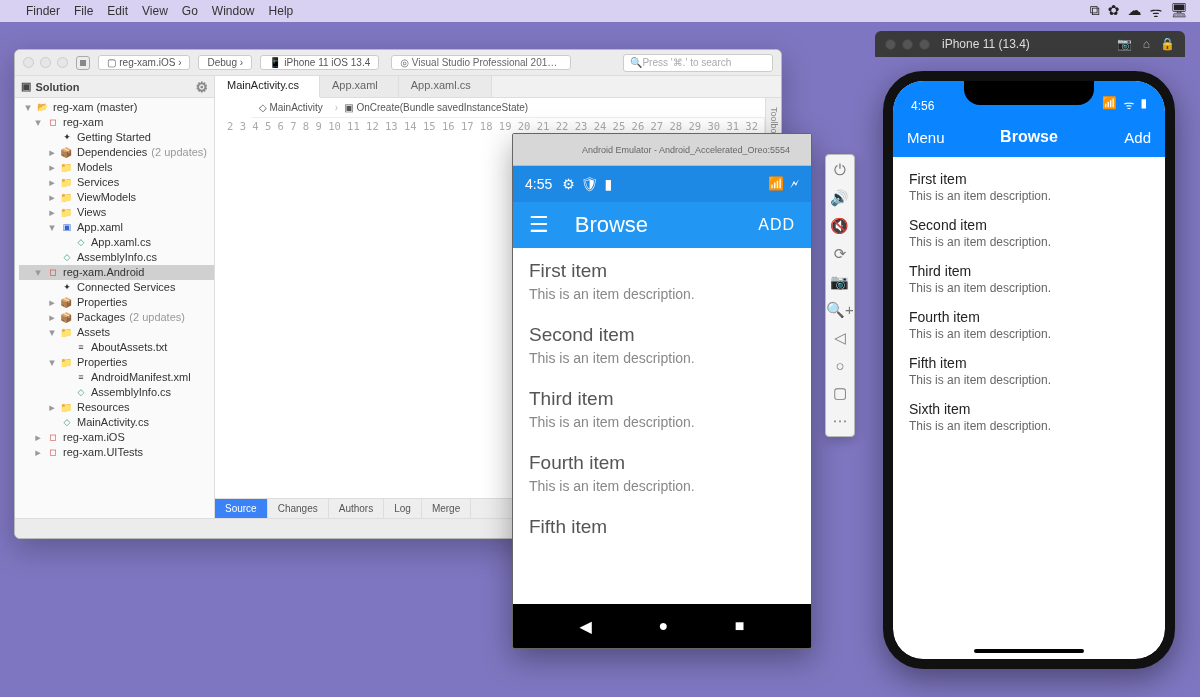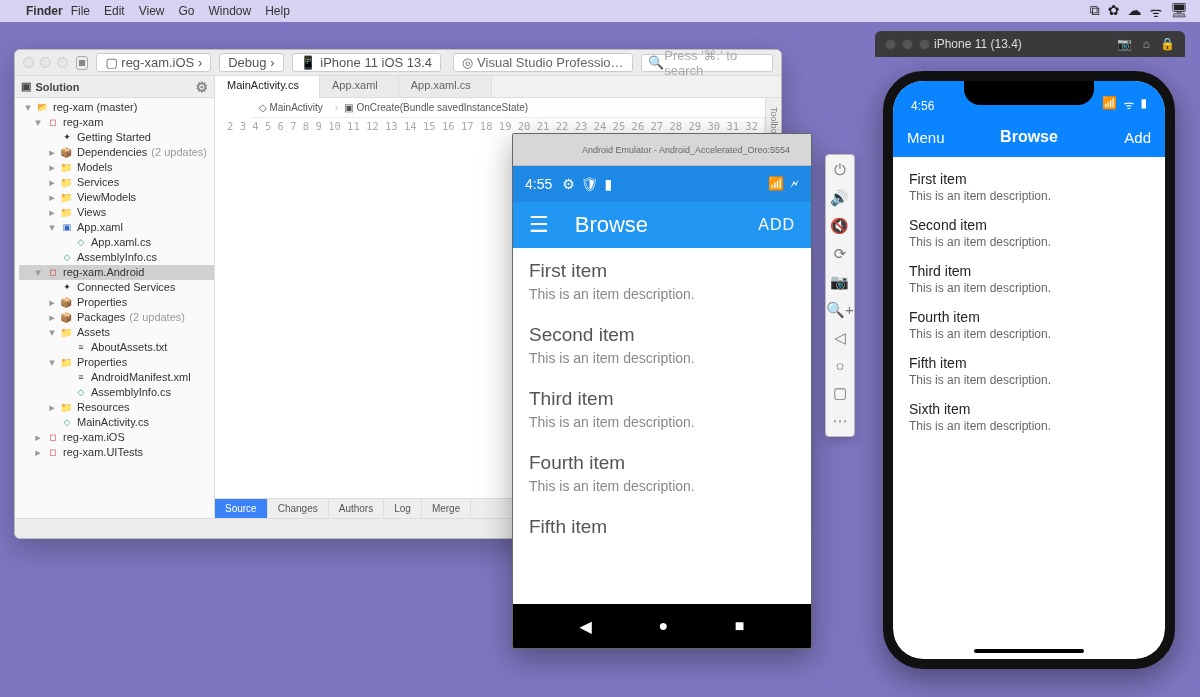--- a/index.html
+++ b/index.html
@@ -16,42 +16,42 @@
   .mac-menubar {
     position: absolute; top: 0; left: 0; right: 0;
     height: 22px;
     background: #d8d1f2;
     display: flex; align-items: center;
     padding: 0 12px;
     color: #333;
     font-size: 12px;
   }
   .mac-menubar .apple   { margin-right: 14px; font-size: 14px; }
-  .mac-menubar .app     { font-weight: 700; margin-right: 8px; }
+  .mac-menubar .app     { font-weight: 400; margin-right: 14px; }
   .mac-menubar .item    { margin-right: 14px; }
   .mac-menubar .right   { margin-left: auto; display: flex; gap: 8px; font-size: 14px; color:#222; }
 
   
   .vs-window {
     position: absolute;
     left: 14px; top: 49px;
     width: 768px; height: 490px;
     background: #fafafa;
     border: 1px solid #b9b9b9;
     border-radius: 6px;
     box-shadow: 0 10px 30px rgba(0,0,0,0.25);
     display: flex; flex-direction: column;
     overflow: hidden;
   }
   .vs-titlebar {
     height: 26px;
     background: #ececec;
     display: flex; align-items: center;
     padding: 0 8px;
-    font-size: 13px;
+    font-size: 10px;
     color: #555;
     border-bottom: 1px solid #ddd;
     gap: 8px;
   }
   .traffic { display: flex; gap: 6px; }
   .traffic span { width: 11px; height: 11px; border-radius: 50%; background: #e6e6e6; border:1px solid #ccc; }
   .vs-titlebar .stop { width:14px; height:14px; border:1px solid #aaa; display:flex; align-items:center; justify-content:center; border-radius:3px;}
   .vs-titlebar .stop::before { content:''; width:6px; height:6px; background:#888; }
   .crumb { padding: 1px 8px; background:#fff; border:1px solid #ccc; border-radius:3px; cursor:default; white-space:nowrap; }
   .vs-titlebar .vs-title { margin-left: 4px; color:#666; white-space:nowrap; overflow:hidden; text-overflow:ellipsis; max-width:180px; }
@@ -193,21 +193,21 @@
   
   .sim-window {
     position:absolute;
     left: 875px; top: 31px;
     width: 310px; height: 640px;
   }
   .sim-titlebar {
     height:26px; background:#3a3a3a; color:#ddd;
     border-radius:6px 6px 0 0;
     display:flex; align-items:center; padding:0 10px; font-size:12px;
-    gap:4px;
+    gap:12px;
   }
   .sim-titlebar .traffic span { background:#555; border-color:#444; }
   .sim-titlebar .right { margin-left:auto; display:flex; gap:10px; color:#aaa; }
 
   .phone-shell {
     position:absolute;
     left: 8px; top: 40px;
     width: 292px; height: 598px;
     background:#000;
     border:10px solid #111;

